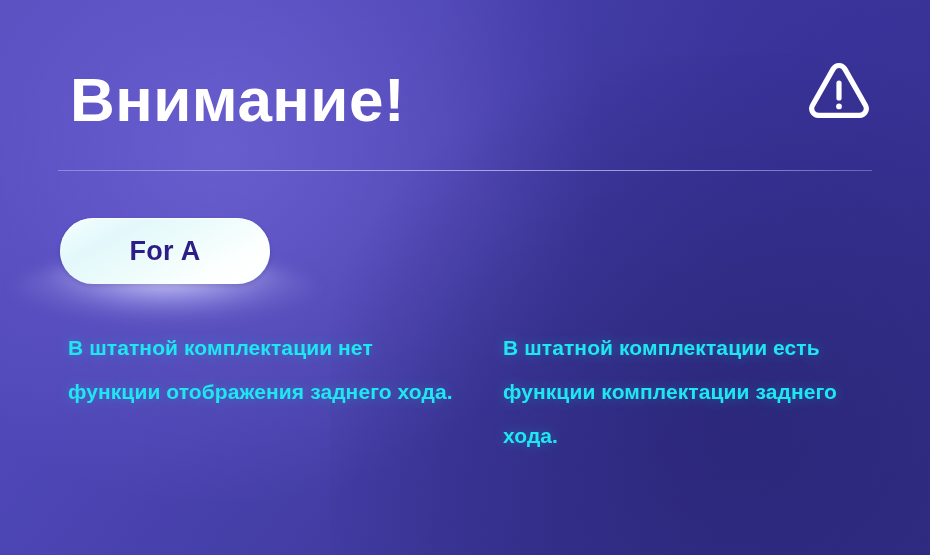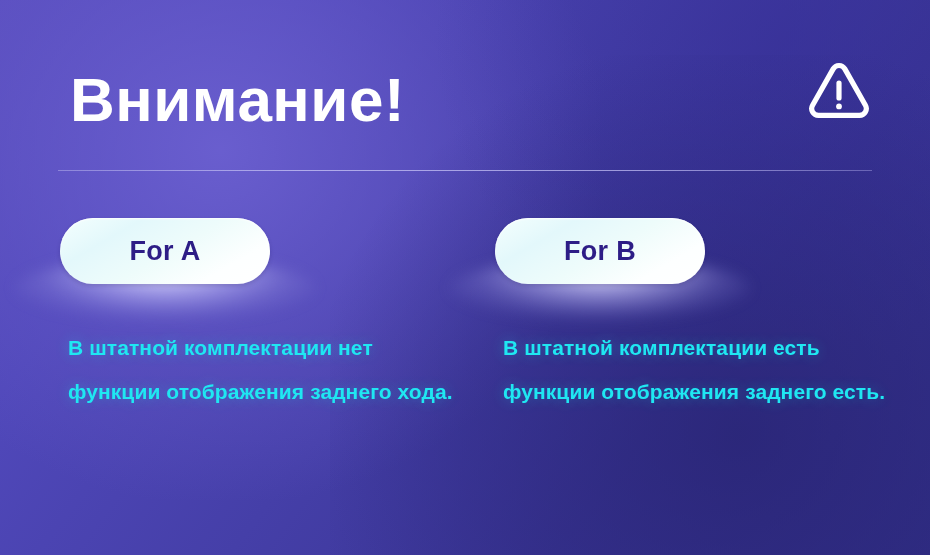--- a/index.html
+++ b/index.html
@@ -189,21 +189,17 @@
 
     <div class="col col-a">
       <div class="pill-wrap">
         <div class="pill-glow"></div>
         <button class="pill">For A</button>
       </div>
       <div class="body-text">В штатной комплектации нет функции отображения заднего хода.</div>
     </div>
 
     <div class="col col-b">
-      <div class="pill-wrap">
-        <div class="pill-glow"></div>
-        <button class="pill">For B</button>
-      </div>
-      <div class="body-text">В штатной комплектации есть функции отображения заднего есть.</div>
+      <div class="body-text">В штатной комплектации есть функции комплектации заднего хода.</div>
     </div>
 
   </div>
 </div>
 
 </body></html>

